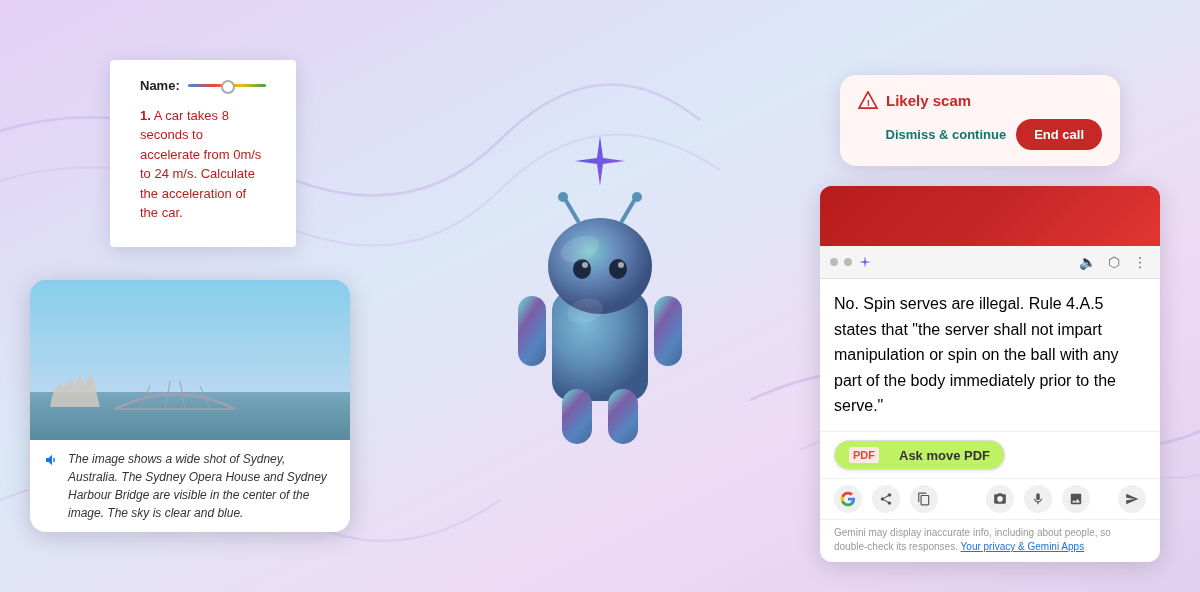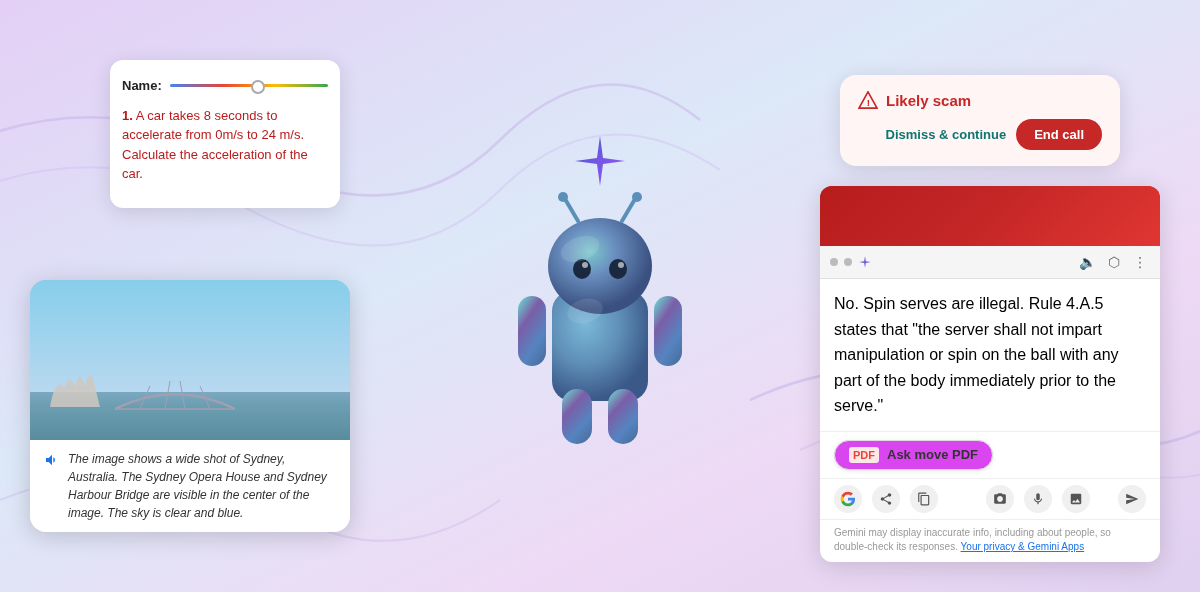--- a/index.html
+++ b/index.html
@@ -11,24 +11,24 @@
       font-family: 'Google Sans', Arial, sans-serif;
       background: linear-gradient(135deg, #e8d5f5 0%, #dce8f8 40%, #f0e4f8 70%, #e8d0f0 100%);
       position: relative;
     }
 
     
     .quiz-card {
       position: absolute;
       top: 60px;
       left: 110px;
-      width: 230px;
+      width: 186px;
       background: white;
-      border-radius: 13px;
-      padding: 16px 12px;
+      border-radius: 4px;
+      padding: 16px 30px;
       box-shadow: 0 4px 20px rgba(0,0,0,0.12);
       font-size: 13px;
       color: #222;
       line-height: 1.5;
     }
     .quiz-card-name-row {
       display: flex;
       align-items: center;
       margin-bottom: 10px;
       font-size: 13px;
@@ -215,30 +215,30 @@
       line-height: 1.6;
     }
     .browser-bottom-bar {
       padding: 8px 14px;
       border-top: 1px solid #eee;
       display: flex;
       align-items: center;
       gap: 8px;
     }
     .pdf-badge {
-      background: #d946ef;
+      background: #bef264;
       border: 1px solid #ddd;
       border-radius: 20px;
       padding: 6px 14px;
       font-size: 13px;
       font-weight: 600;
       color: #333;
       display: flex;
-      align-items: flex-start;
-      gap: 8px;
+      align-items: flex-end;
+      gap: 20px;
       box-shadow: 0 1px 4px rgba(0,0,0,0.1);
     }
     .pdf-icon-text {
       color: #ea4335;
       font-weight: 700;
       font-size: 11px;
       background: #fce8e6;
       padding: 2px 4px;
       border-radius: 3px;
     }

